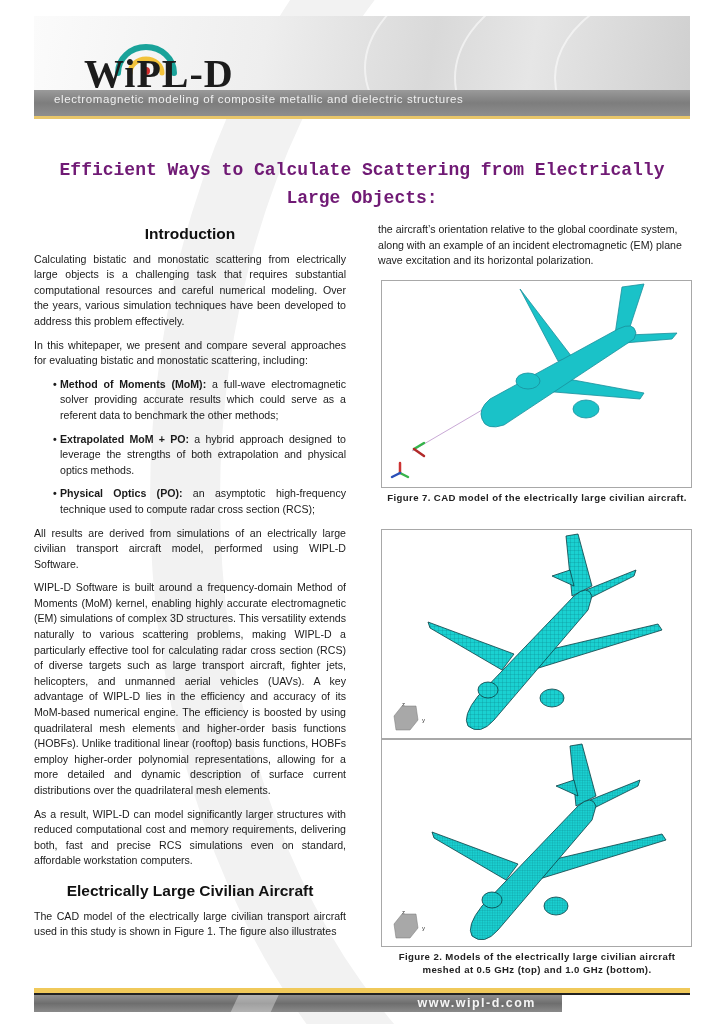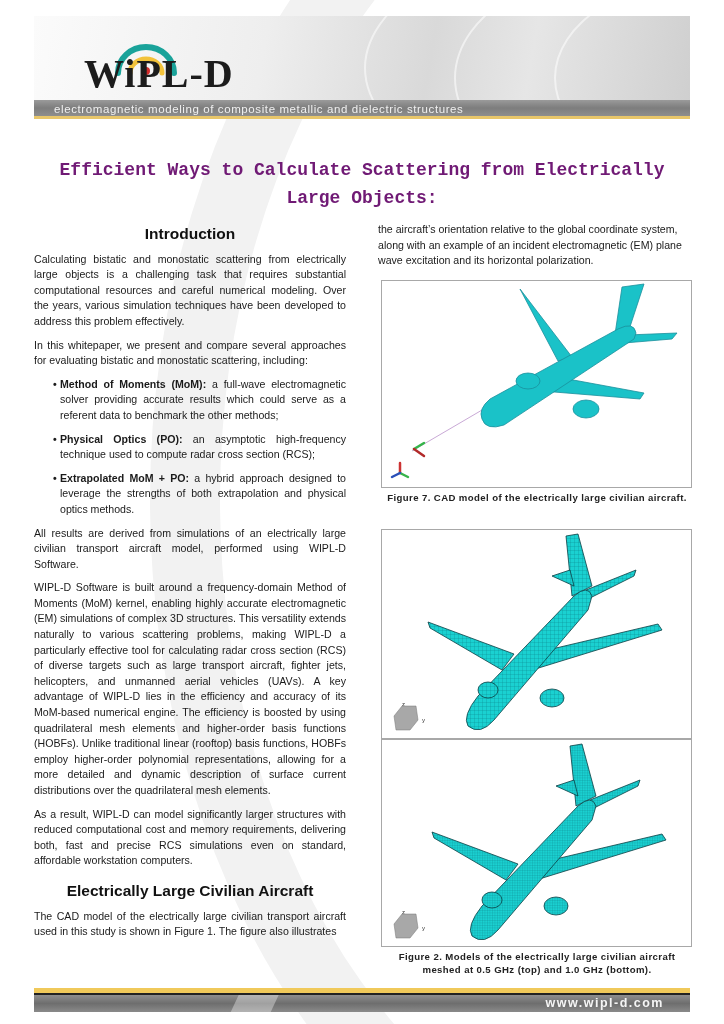--- a/index.html
+++ b/index.html
@@ -6,21 +6,21 @@
   body { width:724px; height:1024px; background:#ffffff; position:relative; overflow:hidden;
          font-family:"Liberation Sans", sans-serif; color:#1a1a1a; }
   .page-swoosh { position:absolute; left:150px; top:-250px; width:1100px; height:1500px;
          border-radius:50%; border:70px solid #f2f2f2; box-sizing:border-box; pointer-events:none; z-index:0; }
   .header { position:absolute; left:34px; top:16px; width:656px; height:100px;
          background:linear-gradient(100deg,#fbfbfb 0%,#eeeeee 35%,#d9d9d9 60%,#e6e6e6 75%,#cfcfcf 100%); overflow:hidden; z-index:1; }
   .header .wave { position:absolute; border-radius:50%; border:2px solid rgba(255,255,255,0.55); }
   .logo { position:absolute; left:48px; top:14px; width:120px; height:62px; }
   .logo-text { position:absolute; left:50px; top:34px; font-size:40px; font-weight:bold; color:#1c1c1c;
          letter-spacing:1px; font-family:Liberation Serif, serif; }
-  .tagline-bar { position:absolute; left:0; bottom:0; width:100%; height:16px;
+  .tagline-bar { position:absolute; left:0; bottom:0; width:100%; height:26px;
          background:linear-gradient(#9a9a9a,#7d7d7d 50%,#8e8e8e); }
   .tagline { position:absolute; left:20px; top:3px; font-size:11.5px; color:#f0f0f0; letter-spacing:0.6px; }
   .header-gold { position:absolute; left:34px; top:116px; width:656px; height:3px; background:#e8c66a; z-index:1; }
 
   .title { position:absolute; left:34px; top:156px; width:656px; text-align:center; font-size:18px;
          font-weight:bold; line-height:28px; color:#701a75; z-index:2;font-family:Liberation Mono, monospace; }
 
   .col { position:absolute; top:222px; font-size:10.6px; line-height:15.6px; text-align:justify; z-index:2; }
   .col-left { left:34px; width:312px; }
   .col-right { left:378px; width:312px; top:222px; }
@@ -35,21 +35,21 @@
   .fig1 { left:381px; top:280px; width:311px; height:208px; }
   .fig2a { left:381px; top:529px; width:311px; height:210px; }
   .fig2b { left:381px; top:739px; width:311px; height:208px; }
   .caption { position:absolute; left:378px; width:318px; text-align:center; font-size:9.6px; font-weight:bold;
          line-height:13px; letter-spacing:0.4px; z-index:2; color:#222; }
   .cap1 { top:491px; }
   .cap2 { top:950px; }
 
   .footer-gold { position:absolute; left:34px; top:988px; width:656px; height:5px; background:#f0c95a; z-index:1; }
   .footer-line { position:absolute; left:34px; top:993px; width:656px; height:2px; background:#222; z-index:1; }
-  .footer { position:absolute; left:34px; top:995px; width:656px; height:17px;
+  .footer { position:absolute; left:34px; top:995px; width:528px; height:17px;
          background:linear-gradient(#8d8d8d,#6e6e6e 50%,#8a8a8a); z-index:1; overflow:hidden; }
   .footer .streak { position:absolute; left:200px; top:-10px; width:40px; height:40px; background:rgba(255,255,255,0.35); transform:skewX(-25deg); }
   .footer-url { position:absolute; right:26px; top:1px; font-size:12.5px; color:#f5f5f5; letter-spacing:1.5px; font-weight:bold; }
   svg { display:block; }
 </style>
 </head>
 <body>
 
 <div class="page-swoosh"></div>
 
@@ -72,22 +72,22 @@
 <div class="title">
   <div>Efficient Ways to Calculate Scattering from Electrically Large Objects:</div>
 </div>
 
 <div class="col col-left">
   <h2>Introduction</h2>
   <p>Calculating bistatic and monostatic scattering from electrically large objects is a challenging task that requires substantial computational resources and careful numerical modeling. Over the years, various simulation techniques have been developed to address this problem effectively.</p>
   <p>In this whitepaper, we present and compare several approaches for evaluating bistatic and monostatic scattering, including:</p>
   <ul>
     <li><b>Method of Moments (MoM):</b><span> a full-wave electromagnetic solver providing accurate results which could serve as a referent data to benchmark the other methods;</span></li>
+    <li><b>Extrapolated MoM + PO:</b><span> a hybrid approach designed to leverage the strengths of both extrapolation and physical optics methods.</span></li>
     <li><b>Physical Optics (PO):</b><span> an asymptotic high-frequency technique used to compute radar cross section (RCS);</span></li>
-    <li><b>Extrapolated MoM + PO:</b><span> a hybrid approach designed to leverage the strengths of both extrapolation and physical optics methods.</span></li>
   </ul>
   <p>All results are derived from simulations of an electrically large civilian transport aircraft model, performed using WIPL-D Software.</p>
   <p>WIPL-D Software is built around a frequency-domain Method of Moments (MoM) kernel, enabling highly accurate electromagnetic (EM) simulations of complex 3D structures. This versatility extends naturally to various scattering problems, making WIPL-D a particularly effective tool for calculating radar cross section (RCS) of diverse targets such as large transport aircraft, fighter jets, helicopters, and unmanned aerial vehicles (UAVs). A key advantage of WIPL-D lies in the efficiency and accuracy of its MoM-based numerical engine. The efficiency is boosted by using quadrilateral mesh elements and higher-order basis functions (HOBFs). Unlike traditional linear (rooftop) basis functions, HOBFs employ higher-order polynomial representations, allowing for a more detailed and dynamic description of surface current distributions over the quadrilateral mesh elements.</p>
   <p>As a result, WIPL-D can model significantly larger structures with reduced computational cost and memory requirements, delivering both, fast and precise RCS simulations even on standard, affordable workstation computers.</p>
   <h2 style="margin-top:14px;">Electrically Large Civilian Aircraft</h2>
   <p>The CAD model of the electrically large civilian transport aircraft used in this study is shown in Figure 1. The figure also illustrates</p>
 </div>
 
 <div class="col col-right">
   <p style="text-align:left;">the aircraft’s orientation relative to the global coordinate system, along with an example of an incident electromagnetic (EM) plane wave excitation and its horizontal polarization.</p>

